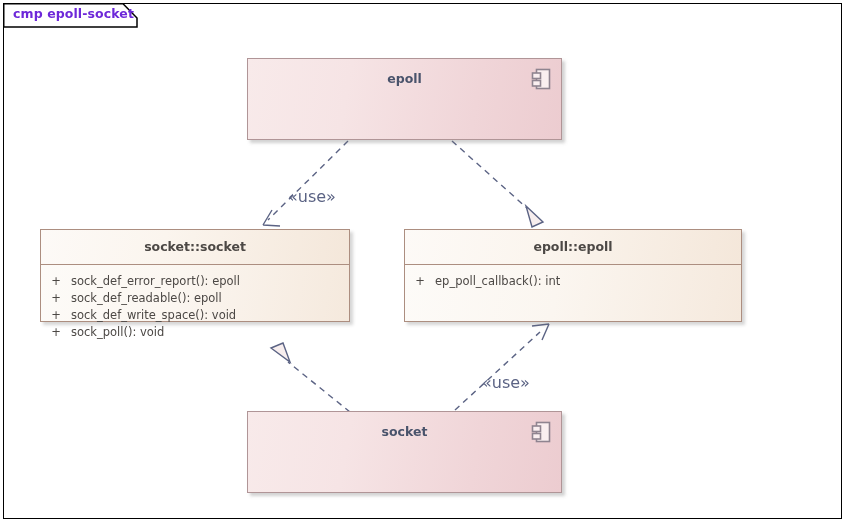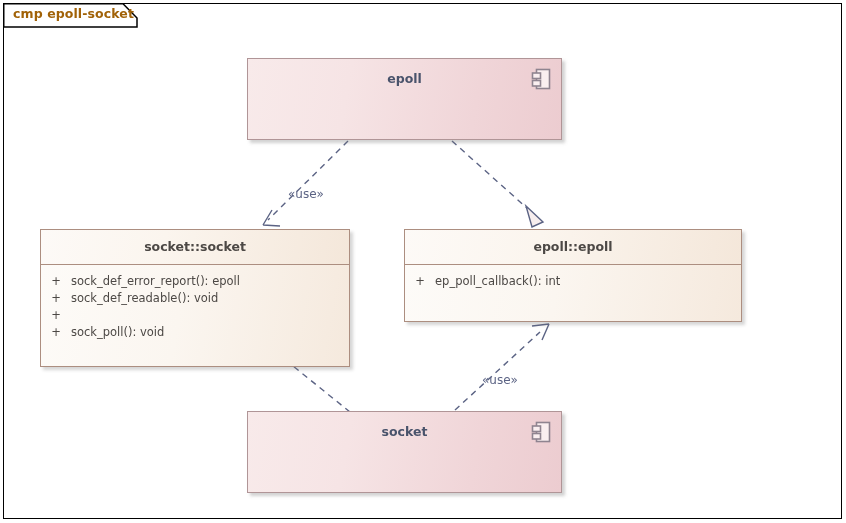--- a/index.html
+++ b/index.html
@@ -32,36 +32,36 @@
     position: absolute;
     left: 0;
     top: 0;
   }
   .frame-label {
     position: absolute;
     left: 13px;
     top: 6px;
     font-size: 12.5px;
     font-weight: bold;
-    color: #a16207;
+    color: #6d28d9;
     white-space: nowrap;
     letter-spacing: 0.1px;
   }
 
   
   #links {
     position: absolute;
     left: 0;
     top: 0;
     width: 846px;
     height: 523px;
   }
   .link-label {
     position: absolute;
-    font-size: 12px;
+    font-size: 16px;
     color: #5b6384;
     white-space: nowrap;
   }
 
   
   .component {
     position: absolute;
     box-sizing: border-box;
     border: 1px solid #b09597;
     background: linear-gradient(100deg, #f8eaea 0%, #f6e4e5 32%, #f0d5d8 72%, #ecccd0 100%);
@@ -180,35 +180,36 @@
 
   <div class="component" style="left:247px; top:411px; width:315px; height:82px;">
     <div class="component-title">socket</div>
     <svg class="comp-icon" viewBox="0 0 20 22">
       <rect x="5.5" y="1.5" width="13" height="19" fill="#faeff0" stroke="#8f8490" stroke-width="1.6"></rect>
       <rect x="1.5" y="5" width="8" height="5.5" fill="#faeff0" stroke="#8f8490" stroke-width="1.6"></rect>
       <rect x="1.5" y="12.5" width="8" height="5.5" fill="#faeff0" stroke="#8f8490" stroke-width="1.6"></rect>
     </svg>
   </div>
 
-  <div class="uml-class" style="left:40px; top:229px; width:310px; height:138px;">
+  <div class="uml-class" style="left:40px; top:229px; width:310px; height:93px;">
     <div class="class-header">
       <div class="class-name">socket::socket</div>
     </div>
     <div class="class-body">
       <div class="member">
         <span class="member-vis">+</span>
         <span class="member-sig">sock_def_error_report(): epoll</span>
       </div>
       <div class="member">
         <span class="member-vis">+</span>
-        <span class="member-sig">sock_def_readable(): void</span>
-      </div>
-      <div class="member">
-        <span class="member-vis">+</span>
+        <span class="member-sig">sock_def_readable(): epoll</span>
+      </div>
+      <div class="member">
+        <span class="member-vis">+</span>
+        <span class="member-sig">sock_def_write_space(): void</span>
       </div>
       <div class="member">
         <span class="member-vis">+</span>
         <span class="member-sig">sock_poll(): void</span>
       </div>
     </div>
   </div>
 
   <div class="uml-class" style="left:404px; top:229px; width:338px; height:93px;">
     <div class="class-header">

